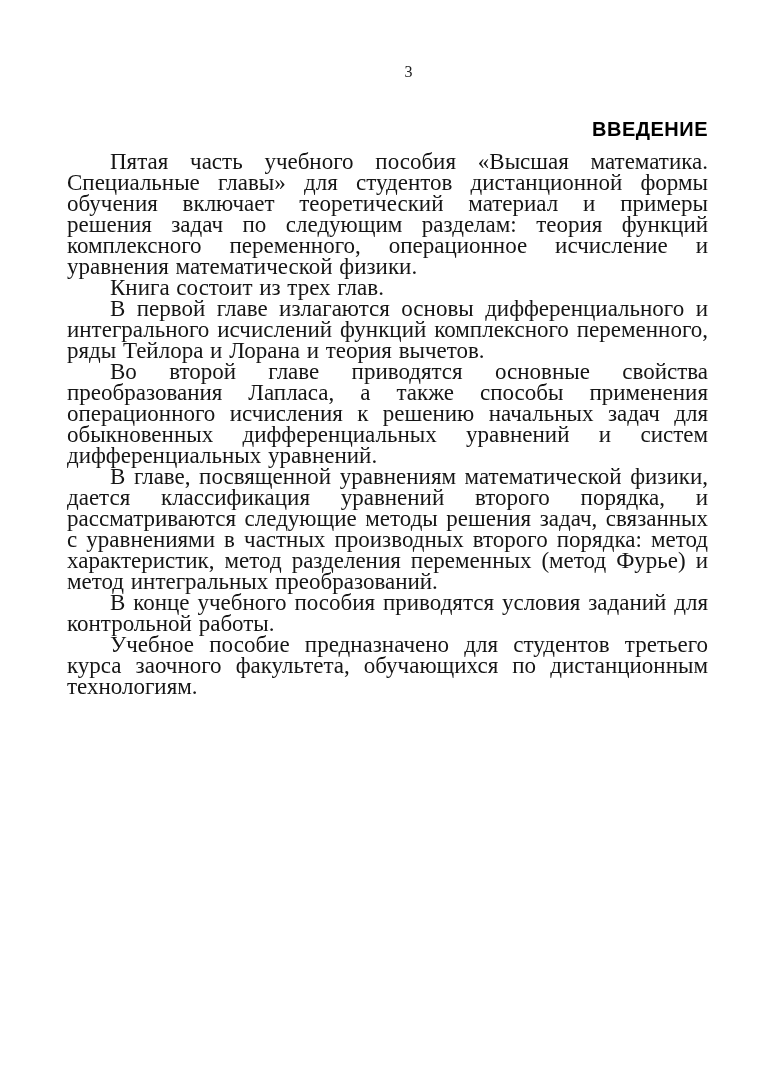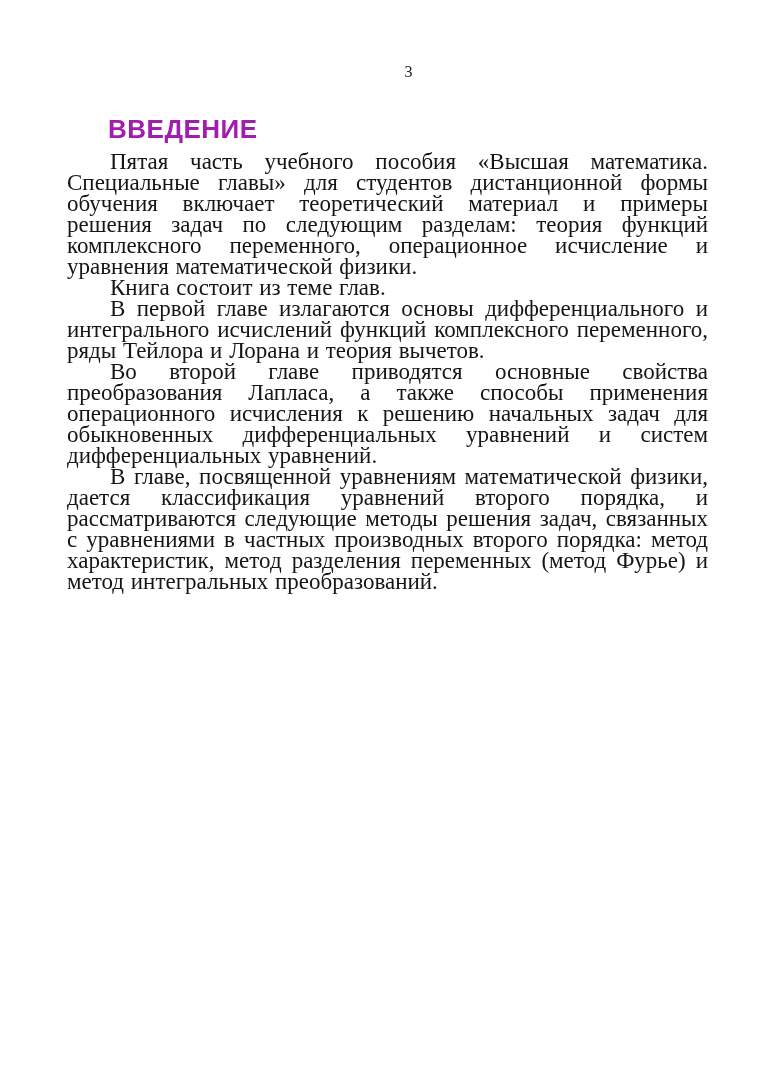--- a/index.html
+++ b/index.html
@@ -31,27 +31,27 @@
   .content {
     position: absolute;
     left: 67px;
     top: 118px;
     width: 641px;
   }
   .intro-title {
     margin: 0 0 11px 0;
     box-sizing: border-box;
     padding-left: 41px; 
-    text-align: left;
+    text-align: right;
     font-family: "Liberation Sans", sans-serif;
     font-weight: 700;
-    font-size: 26px;
+    font-size: 20px;
     line-height: 22px;
     letter-spacing: 0.5px;
-    color: #a21caf;
+    color: #000000;
   }
   .body-text p {
     margin: 0;
     text-align: justify;
     text-indent: 43px;
     font-size: 23px;
     line-height: 21px;
     word-spacing: 1px;
     color: #151515;
   }
@@ -62,21 +62,23 @@
 <div class="page">
 
   <div class="page-number">3</div>
 
   <div class="content">
 
     <h1 class="intro-title">ВВЕДЕНИЕ</h1>
 
     <div class="body-text">
       <p>Пятая часть учебного пособия «Высшая математика. Специальные главы» для студентов дистанционной формы обучения включает теоретический материал и примеры решения задач по следующим разделам: теория функций комплексного переменного, операционное исчисление и уравнения математической физики.</p>
-      <p>Книга состоит из теме глав.</p>
+      <p>Книга состоит из трех глав.</p>
       <p>В первой главе излагаются основы дифференциального и интегрального исчислений функций комплексного переменного, ряды Тейлора и Лорана и теория вычетов.</p>
       <p>Во второй главе приводятся основные свойства преобразования Лапласа, а также способы применения операционного исчисления к решению начальных задач для обыкновенных дифференциальных уравнений и систем дифференциальных уравнений.</p>
       <p>В главе, посвященной уравнениям математической физики, дается классификация уравнений второго порядка, и рассматриваются следующие методы решения задач, связанных с уравнениями в частных производных второго порядка: метод характеристик, метод разделения переменных (метод Фурье) и метод интегральных преобразований.</p>
+      <p>В конце учебного пособия приводятся условия заданий для контрольной работы.</p>
+      <p>Учебное пособие предназначено для студентов третьего курса заочного факультета, обучающихся по дистанционным технологиям.</p>
     </div>
 
   </div>
 
 </div>
 
 </body></html>

